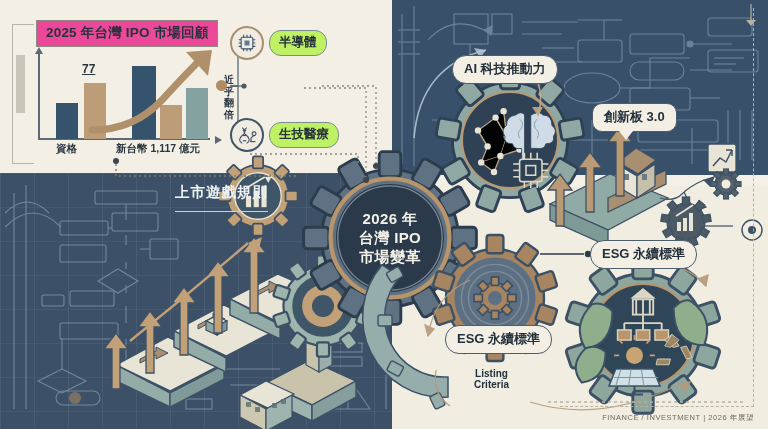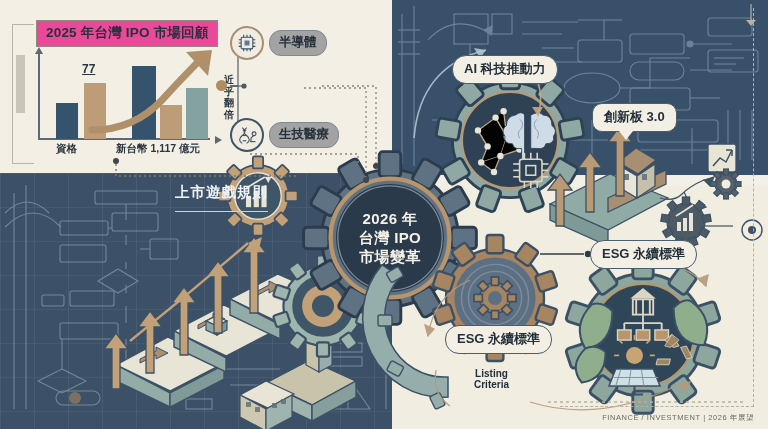--- a/index.html
+++ b/index.html
@@ -85,21 +85,21 @@
     width:34px;height:34px;border-radius:50%;
     background:#f1ece1; display:flex;align-items:center;justify-content:center;
     flex:0 0 auto;
   }
   #sector-0 .sector-ico{ border:2.2px solid #a98f72; }
   #sector-1 .sector-ico{ border:2.2px solid #4b6478; }
   #sector-2 .sector-ico{ border:2.2px solid #3f5468; }
   .sector-pill{
     margin-left:5px; padding:3px 9px 4px 9px;
     border:1.4px solid #7d8a93; border-radius:12px;
-    background:#a3a3a3; font-size:12.5px; font-weight:bold; color:#25303a;
+    background:#bef264; font-size:12.5px; font-weight:bold; color:#25303a;
     white-space:nowrap;
   }
   #connector-svg{ position:absolute; left:196px; top:20px; width:50px; height:135px; }
   #dot-link{ position:absolute; left:216px; top:80px; width:11px; height:11px; border-radius:50%; background:#b08c61; }
 
   
   #rules-label{
     position:absolute; left:175px; top:183px;
     font-size:14.5px; font-weight:bold; color:#eef2f4;
     letter-spacing:1px; padding-bottom:9px; border-bottom:1.6px solid #c8d3da;

